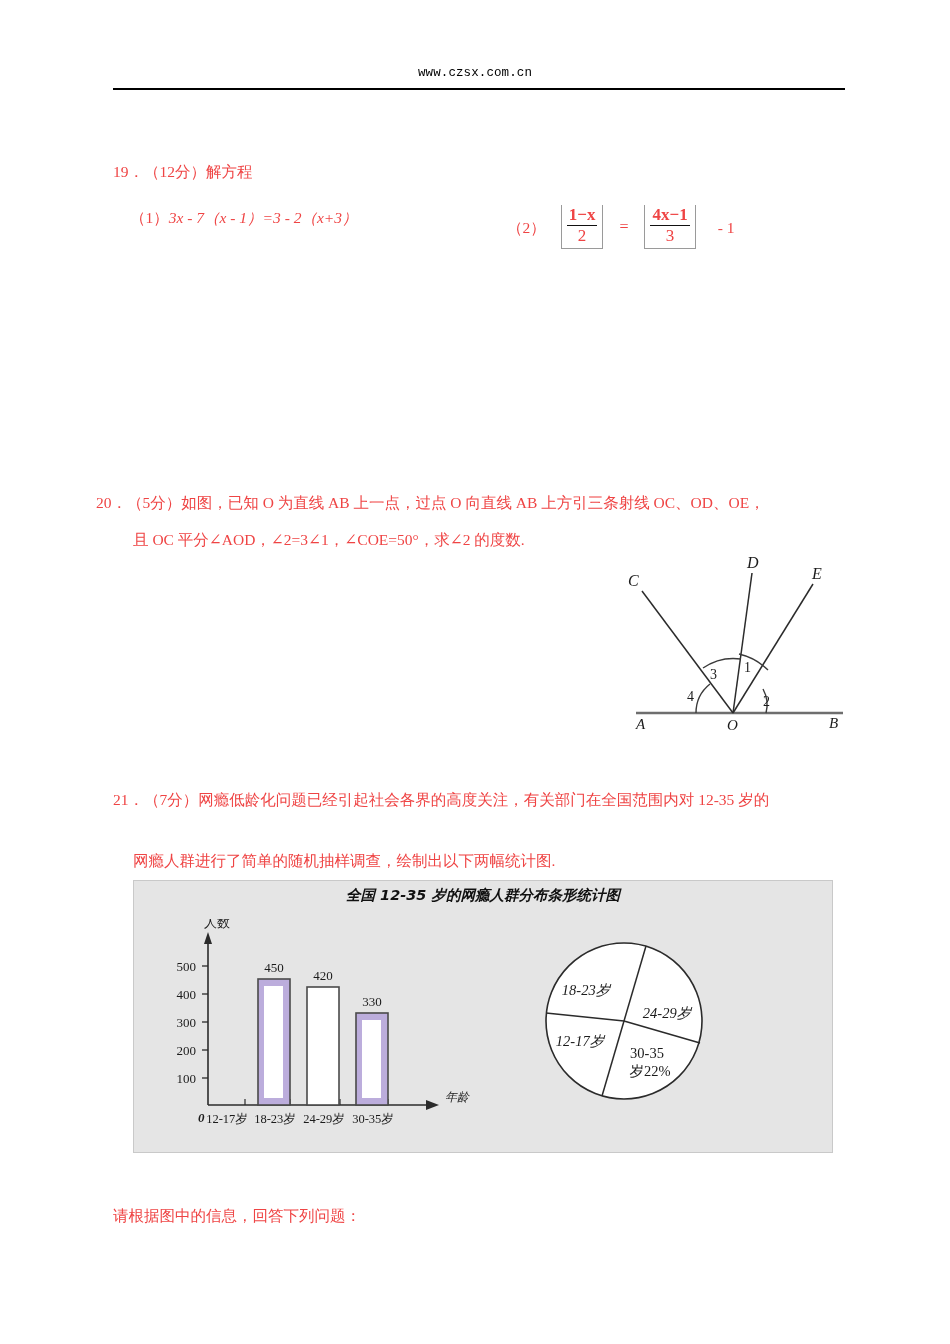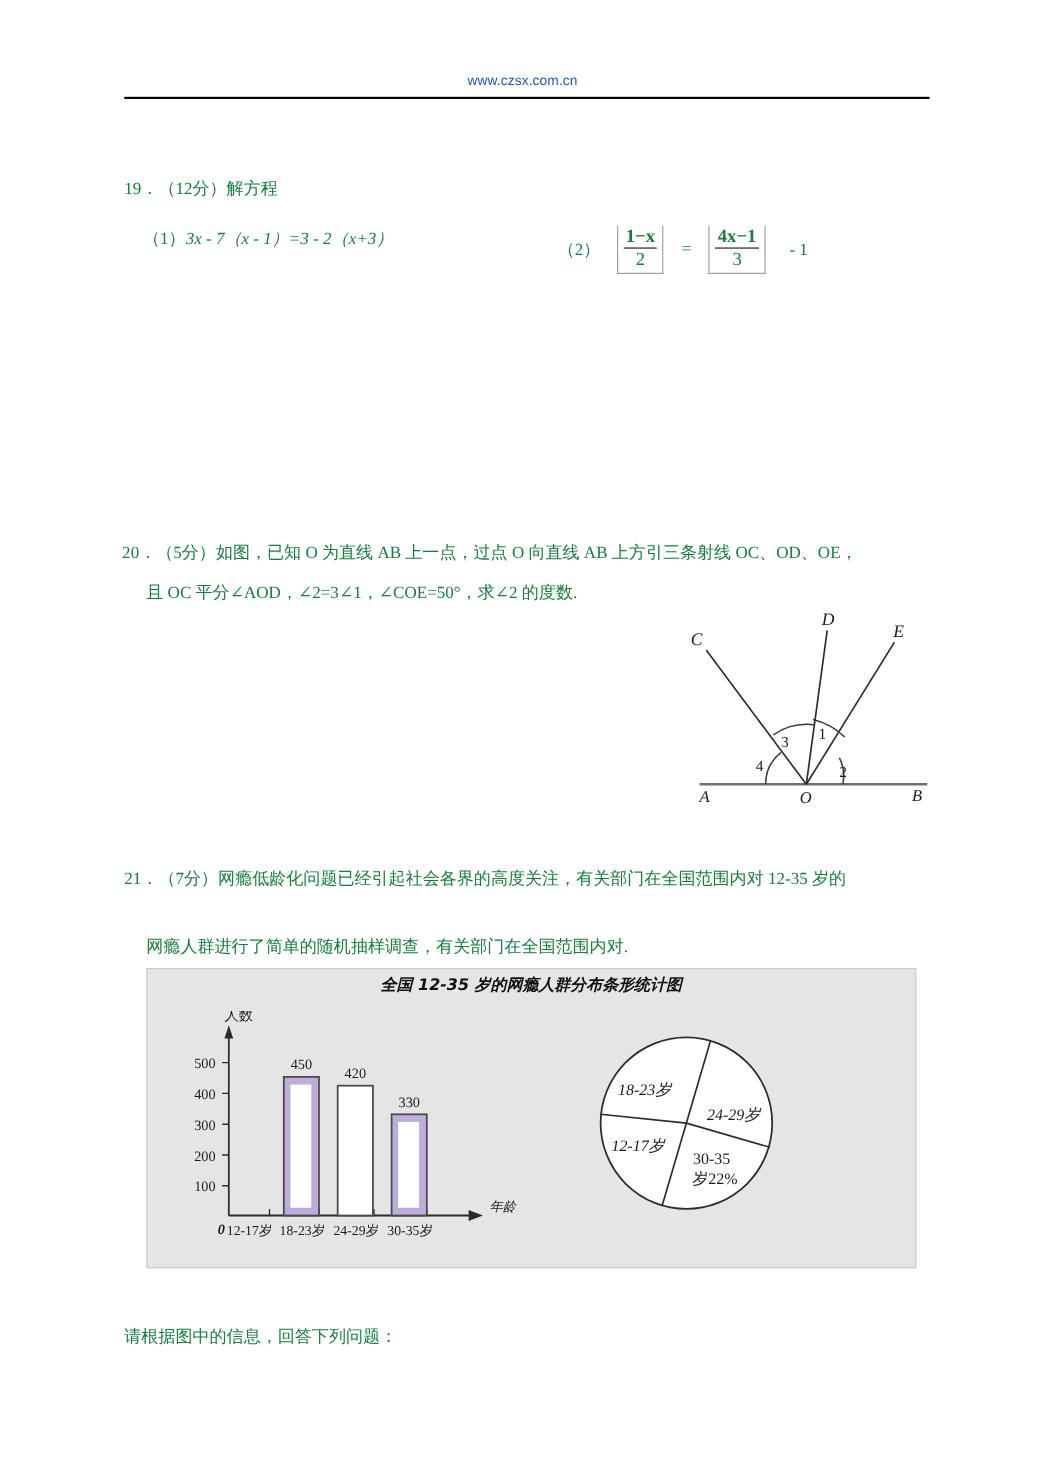--- a/index.html
+++ b/index.html
@@ -12,38 +12,38 @@
     font-family: "Liberation Serif", "DejaVu Serif", serif;
     color: #1b1b1b;
     overflow: hidden;
   }
 
   
   #header-url {
     position: absolute;
     left: 0; right: 0; top: 66px;
     text-align: center;
-    font-family: Liberation Sans, sans-serif;
+    font-family: Liberation Mono, monospace;
     font-size: 12.5px;
     letter-spacing: .1px;
-    color: #1d4ed8;
+    color: #000000;
   }
   #header-rule {
     position: absolute;
     left: 113px; top: 88px;
     width: 732px; height: 0;
     border-top: 2.2px solid #000;
   }
 
   
   .qtext {
     position: absolute;
     font-size: 15.5px;
     line-height: 1.55;
-    color: #15803d;
+    color: #ef4444;
     white-space: nowrap;
   }
   .it { font-style: italic; }
 
   
   #q19-head { left: 113px; top: 160px; }
   #q19-part1 { left: 130px; top: 206px; }
   #q19-part2 { left: 507px; top: 206px; display: flex; align-items: center; }
 
   .frac-wrap {
@@ -70,21 +70,21 @@
     border-bottom: 1.4px solid #111;
     font-weight: 600;
   }
   .frac .den {
     padding: 1px 2px 0 2px;
   }
   .eqsign { padding: 0 1px; font-size: 16px; }
   .tail { padding-left: 7px; font-size: 15.5px; }
 
   
-  #q20-l1 { left: 111px; top: 491px; }
+  #q20-l1 { left: 96px; top: 491px; }
   #q20-l2 { left: 133px; top: 528px; }
 
   #geo-figure {
     position: absolute;
     left: 600px; top: 548px;
     width: 260px; height: 195px;
   }
 
   
   #q21-l1 { left: 113px; top: 788px; }
@@ -180,21 +180,21 @@
     <text x="229" y="180" font-size="15" font-style="italic" fill="#1b1b1b">B</text>
 
     <text x="144" y="124" font-size="14" fill="#1b1b1b">1</text>
     <text x="163" y="158" font-size="14" fill="#1b1b1b">2</text>
     <text x="110" y="131" font-size="14" fill="#1b1b1b">3</text>
     <text x="87" y="153" font-size="14" fill="#1b1b1b">4</text>
   </svg>
 </div>
 
 <div class="qtext" id="q21-l1">21．（7分）网瘾低龄化问题已经引起社会各界的高度关注，有关部门在全国范围内对 12‑35 岁的</div>
-<div class="qtext" id="q21-l2">网瘾人群进行了简单的随机抽样调查，有关部门在全国范围内对.</div>
+<div class="qtext" id="q21-l2">网瘾人群进行了简单的随机抽样调查，绘制出以下两幅统计图.</div>
 
 <div id="figure-21">
 
   <div id="fig21-titles">
     <span>全国 12-35 岁的网瘾人群分布条形统计图</span>
   </div>
 
   <div id="bar-chart">
     <svg width="360" height="225" viewBox="0 0 360 225">
 

